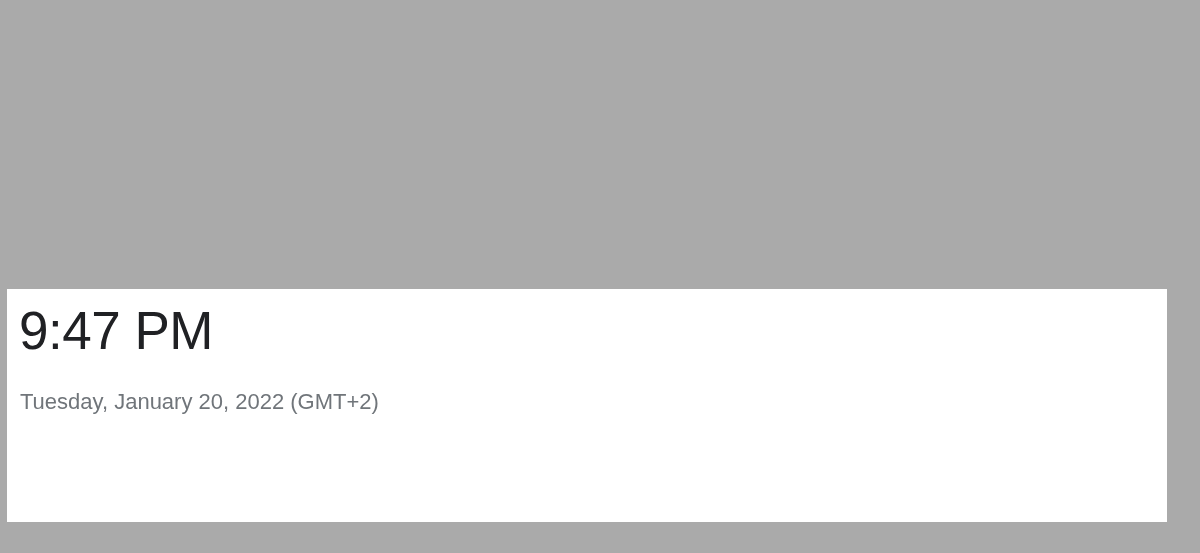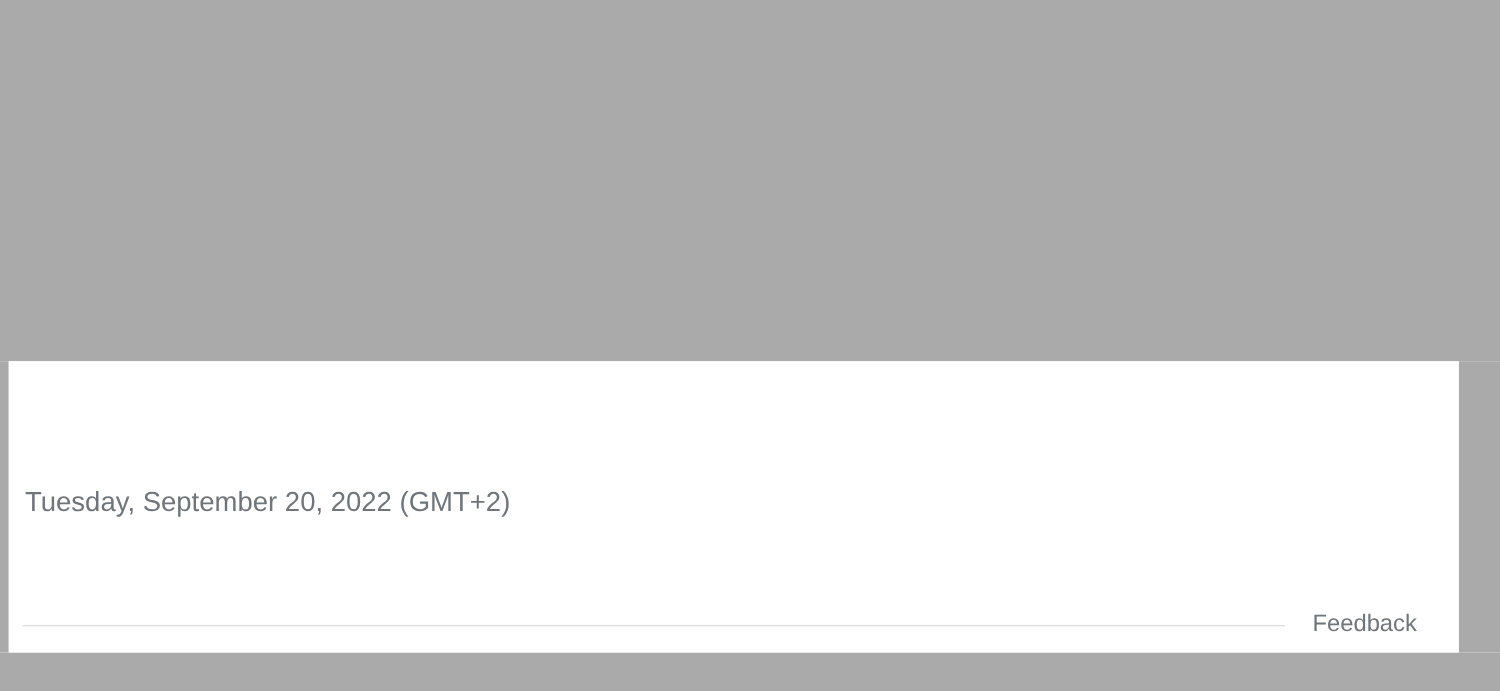--- a/index.html
+++ b/index.html
@@ -409,20 +409,17 @@
   <div class="nav-border"></div>
 
   <div class="stats">About 707,000,000 results (0.51 seconds)</div>
 
   <div class="dim dim-top"></div>
   <div class="dim dim-left"></div>
   <div class="dim dim-right"></div>
   <div class="dim dim-bottom"></div>
 
   <div class="time-card">
-    <div class="time-sub1">Tuesday, September 20, 2022 (GMT+2)</div>
-    <div class="feedback-row">
-      <div class="feedback-line"></div>
-      <div class="feedback-link">Feedback</div>
-    </div>
+    <div class="time-big">9:47 PM</div>
+    <div class="time-sub1">Tuesday, January 20, 2022 (GMT+2)</div>
   </div>
 
 </div>
 
 </body></html>

